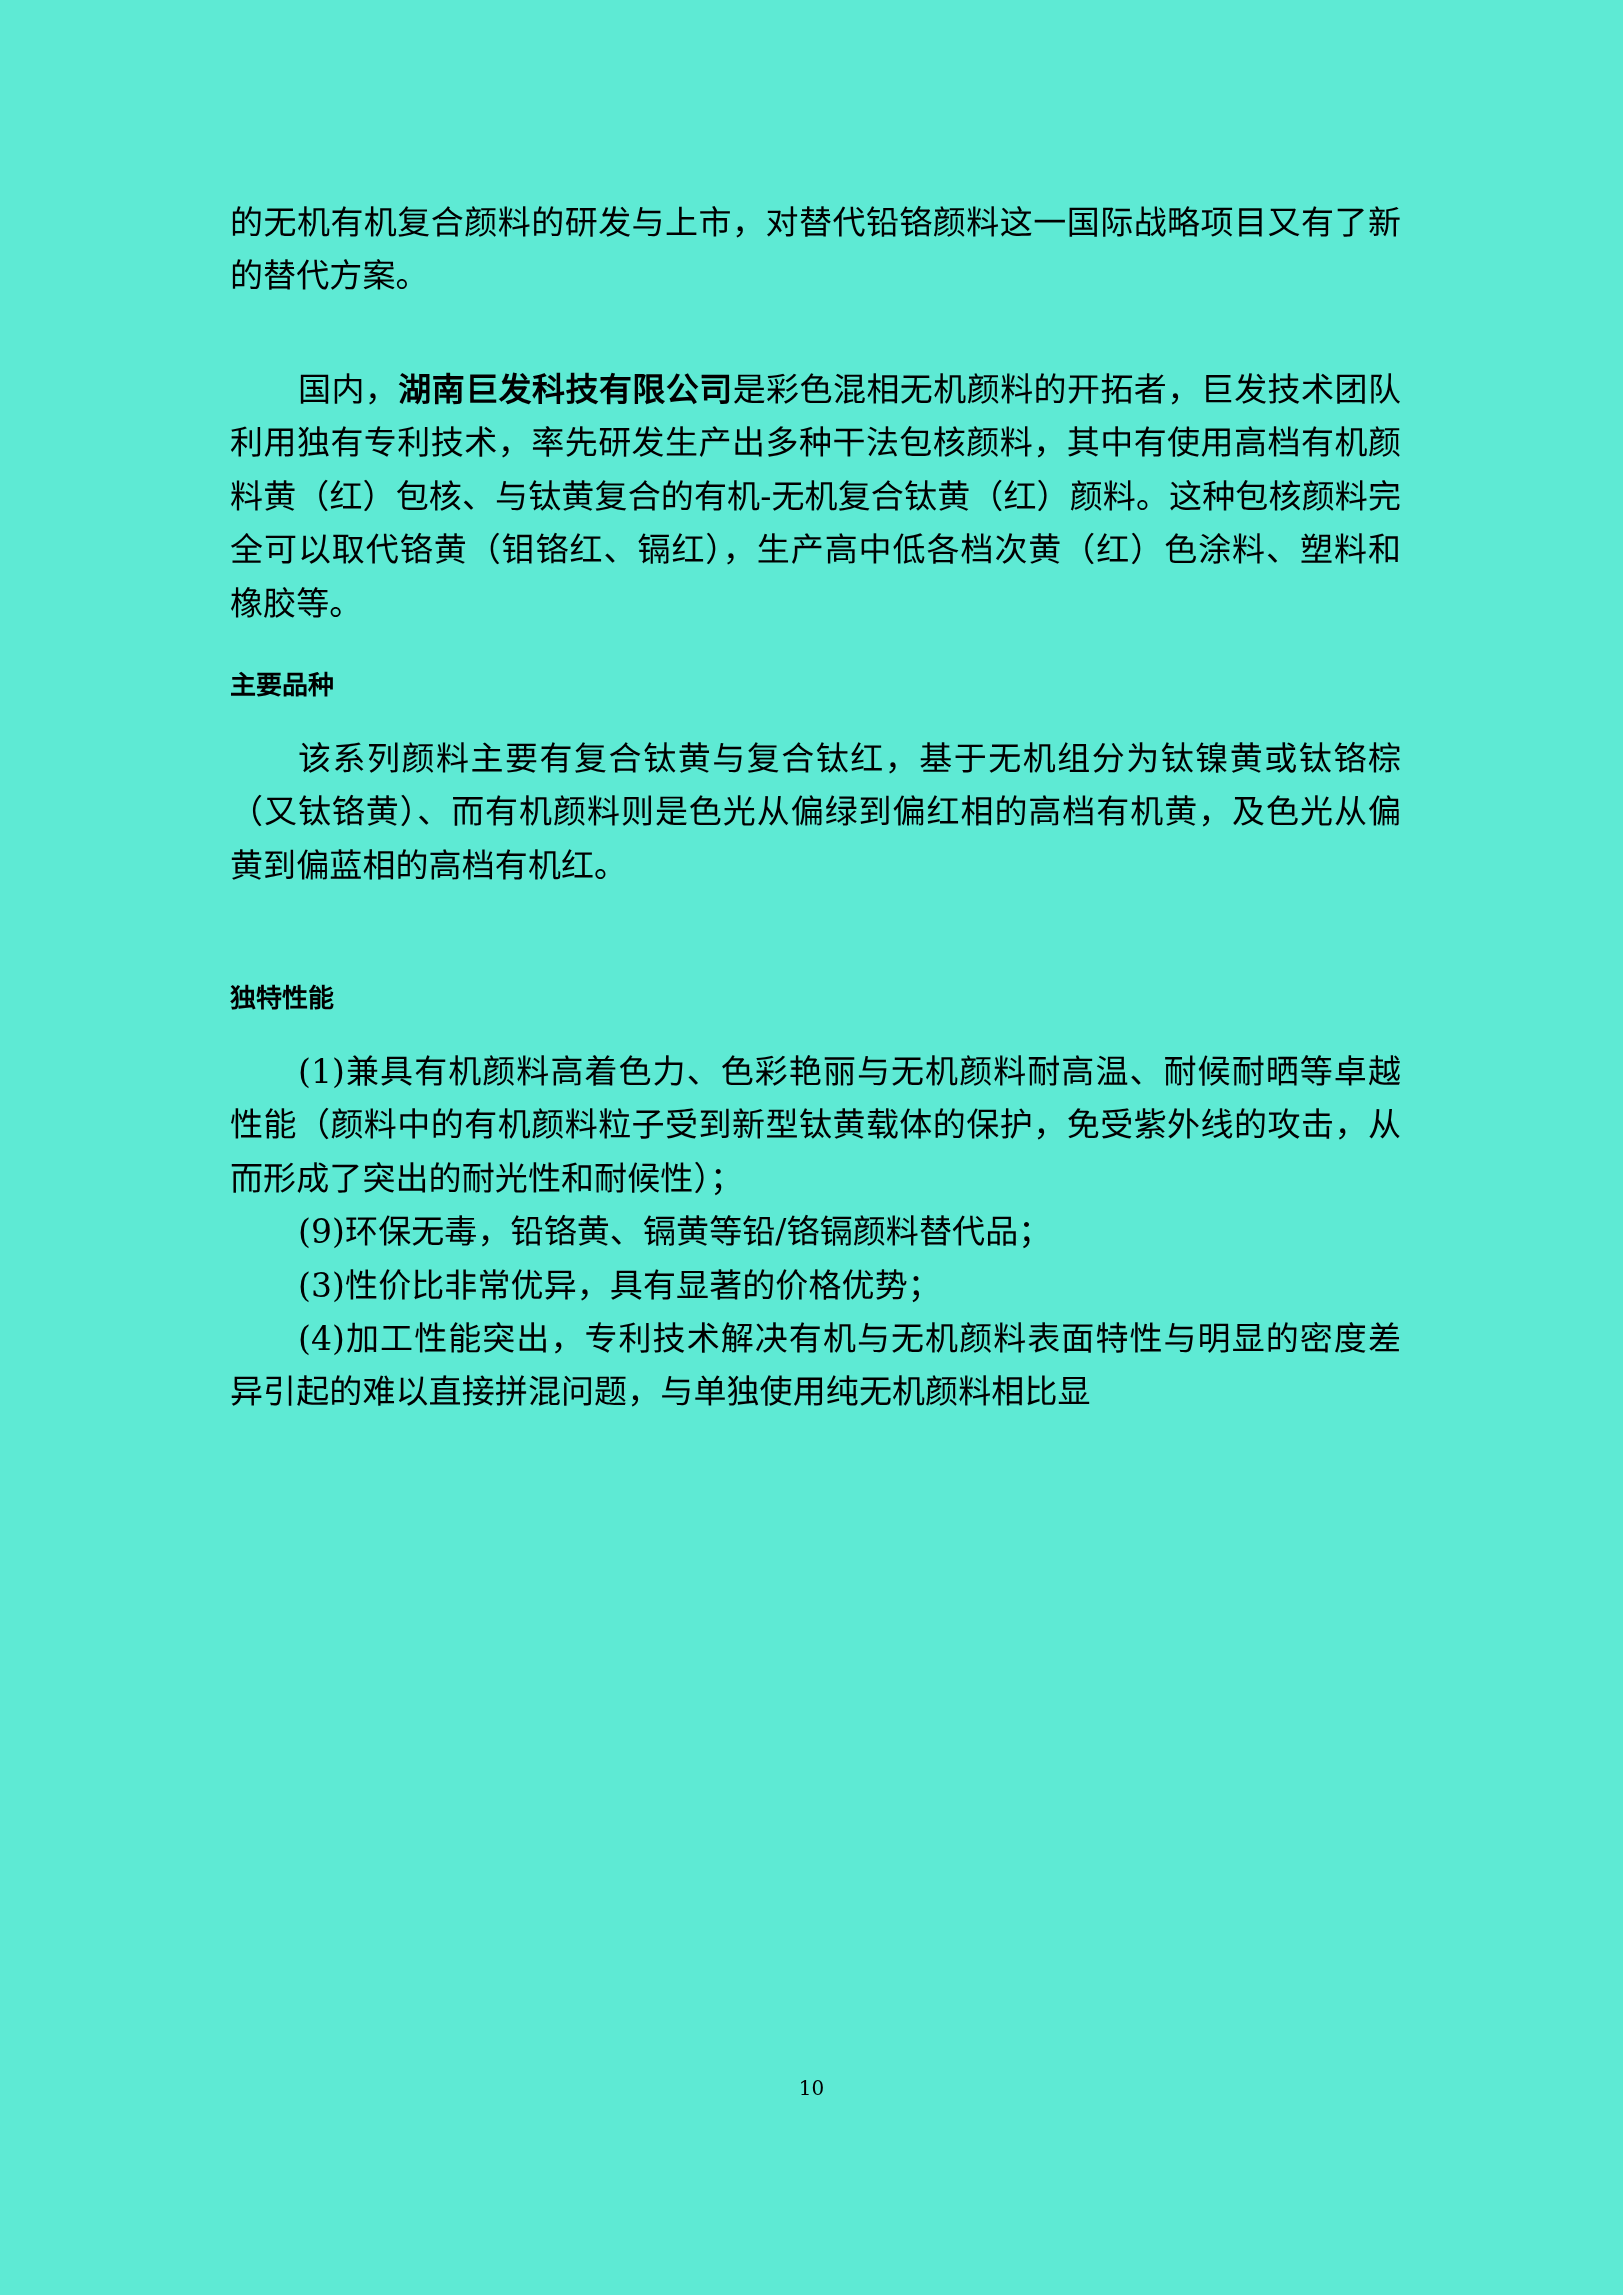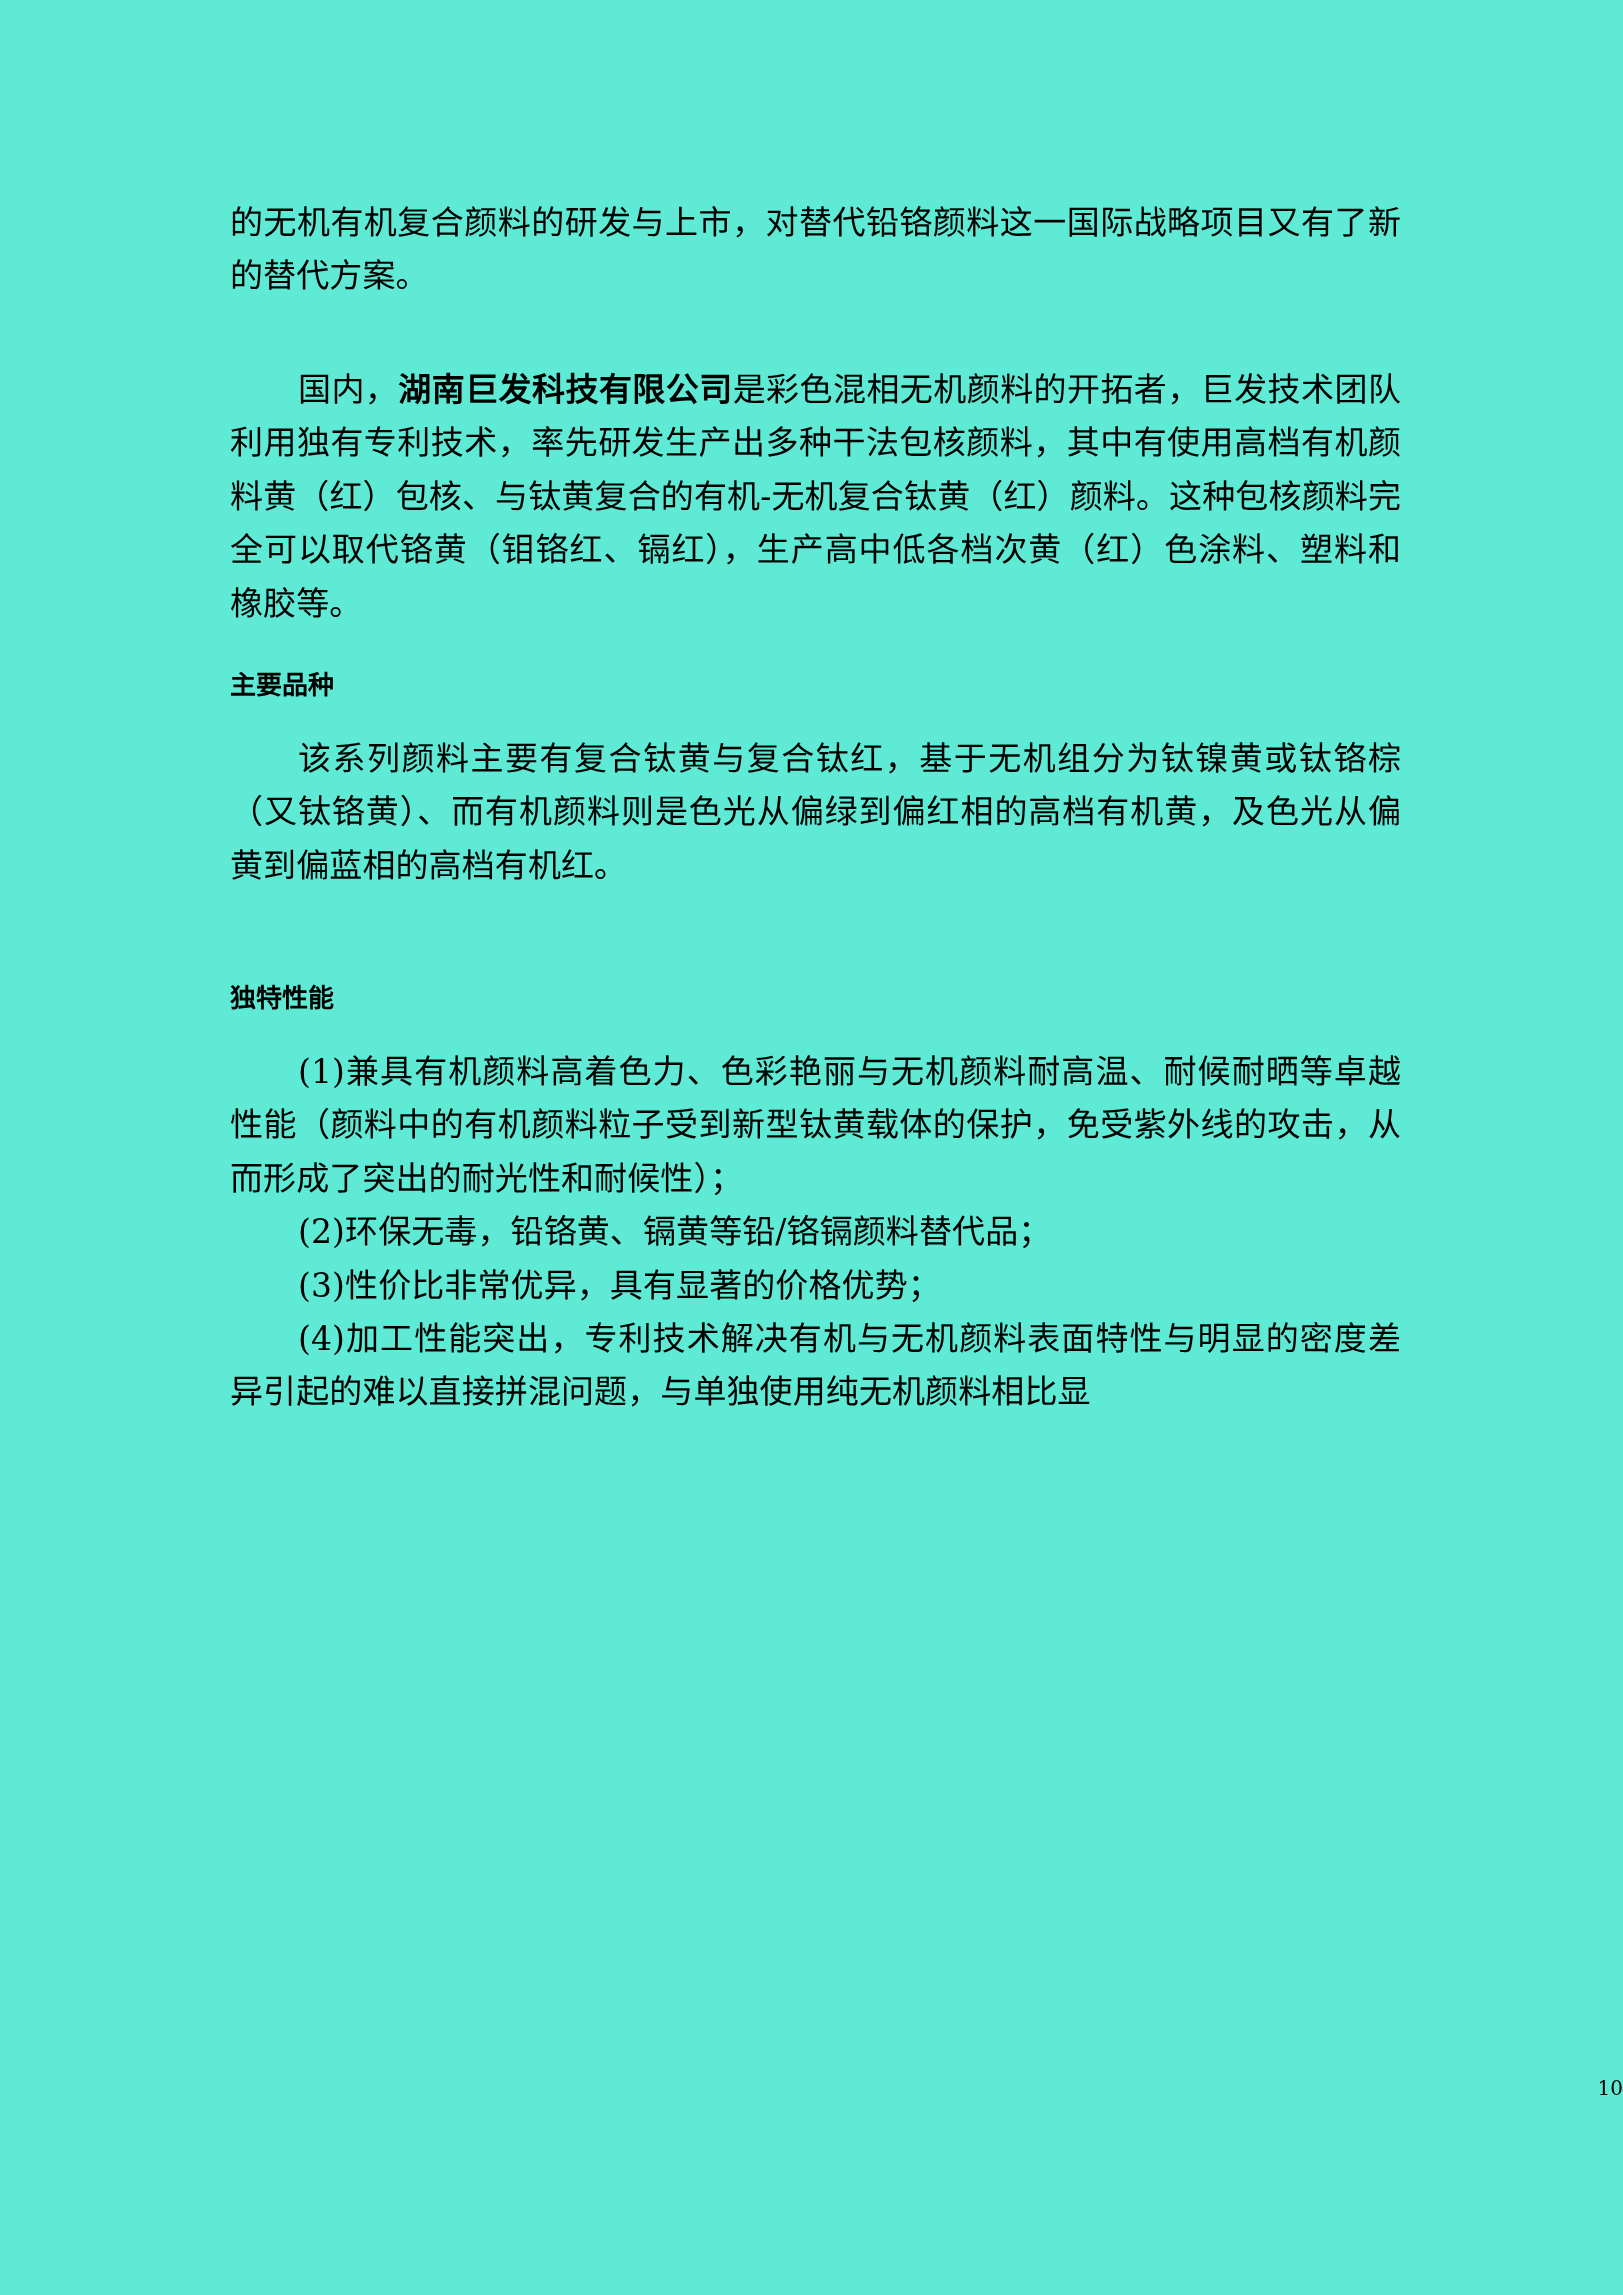--- a/index.html
+++ b/index.html
@@ -53,21 +53,21 @@
     font-weight: 700;
   }
   .strong {
     font-weight: 700;
   }
   .page-number {
     position: absolute;
     left: 0;
     right: 0;
     top: 2076px;
-    text-align: right;
+    text-align: center;
     font-size: 20px;
     font-family: "DejaVu Serif", "Liberation Serif", serif;
     color: #000000;
   }
 </style>
 </head>
 <body>
 
 <div class="page">
   <div class="content">
@@ -89,21 +89,21 @@
 
     <p class="para indent">该系列颜料主要有复合钛黄与复合钛红，基于无机组分为钛镍黄或钛铬棕（又钛铬黄）、而有机颜料则是色光从偏绿到偏红相的高档有机黄，及色光从偏黄到偏蓝相的高档有机红。</p>
 
     <div class="gap-xl"></div>
 
     <p class="heading-bold">独特性能</p>
 
     <div class="gap-sm"></div>
 
     <p class="para indent">(1)兼具有机颜料高着色力、色彩艳丽与无机颜料耐高温、耐候耐晒等卓越性能（颜料中的有机颜料粒子受到新型钛黄载体的保护，免受紫外线的攻击，从而形成了突出的耐光性和耐候性）；</p>
-    <p class="para indent">(2)环保无毒，铅铬黄、镉黄等铅/铬镉颜料替代品；</p>
+    <p class="para indent">(9)环保无毒，铅铬黄、镉黄等铅/铬镉颜料替代品；</p>
     <p class="para indent">(3)性价比非常优异，具有显著的价格优势；</p>
     <p class="para indent">(4)加工性能突出，专利技术解决有机与无机颜料表面特性与明显的密度差异引起的难以直接拼混问题，与单独使用纯无机颜料相比显</p>
 
   </div>
 
   <div class="page-number">10</div>
 </div>
 
 
 </body></html>

